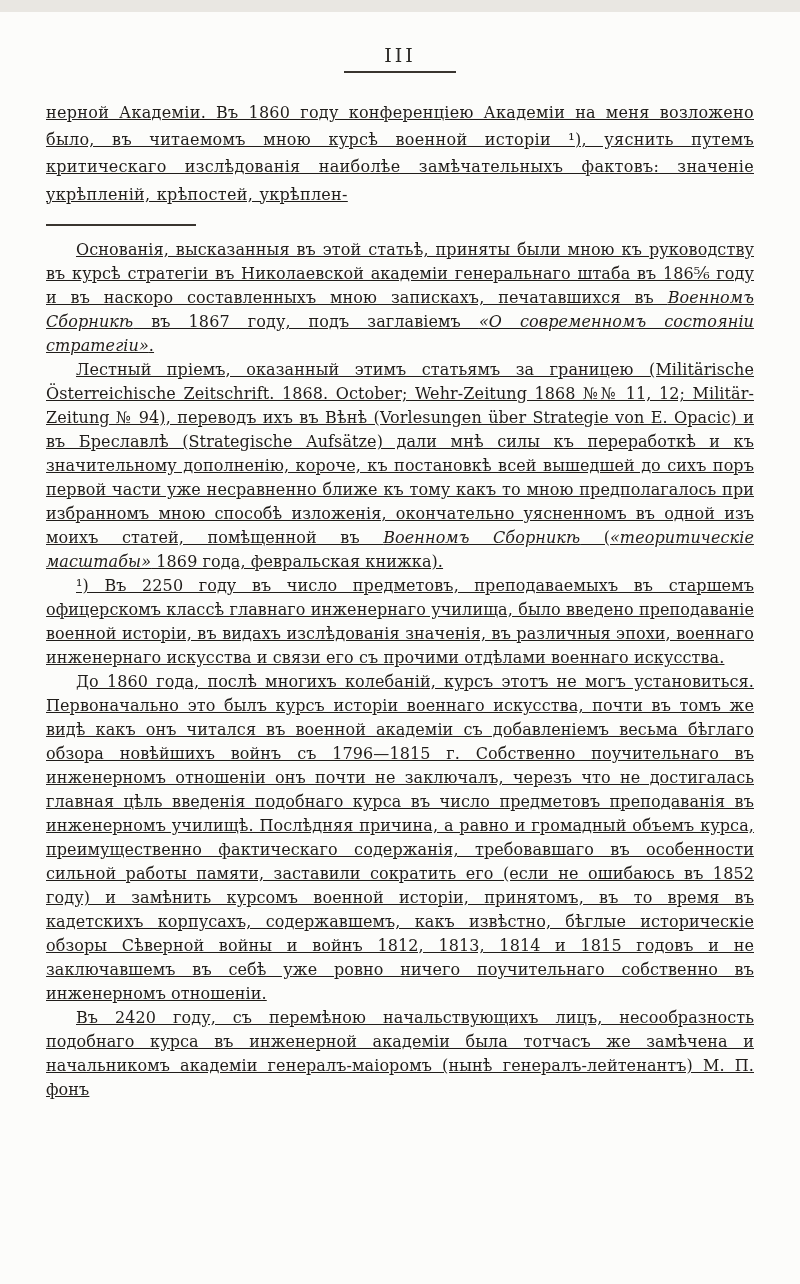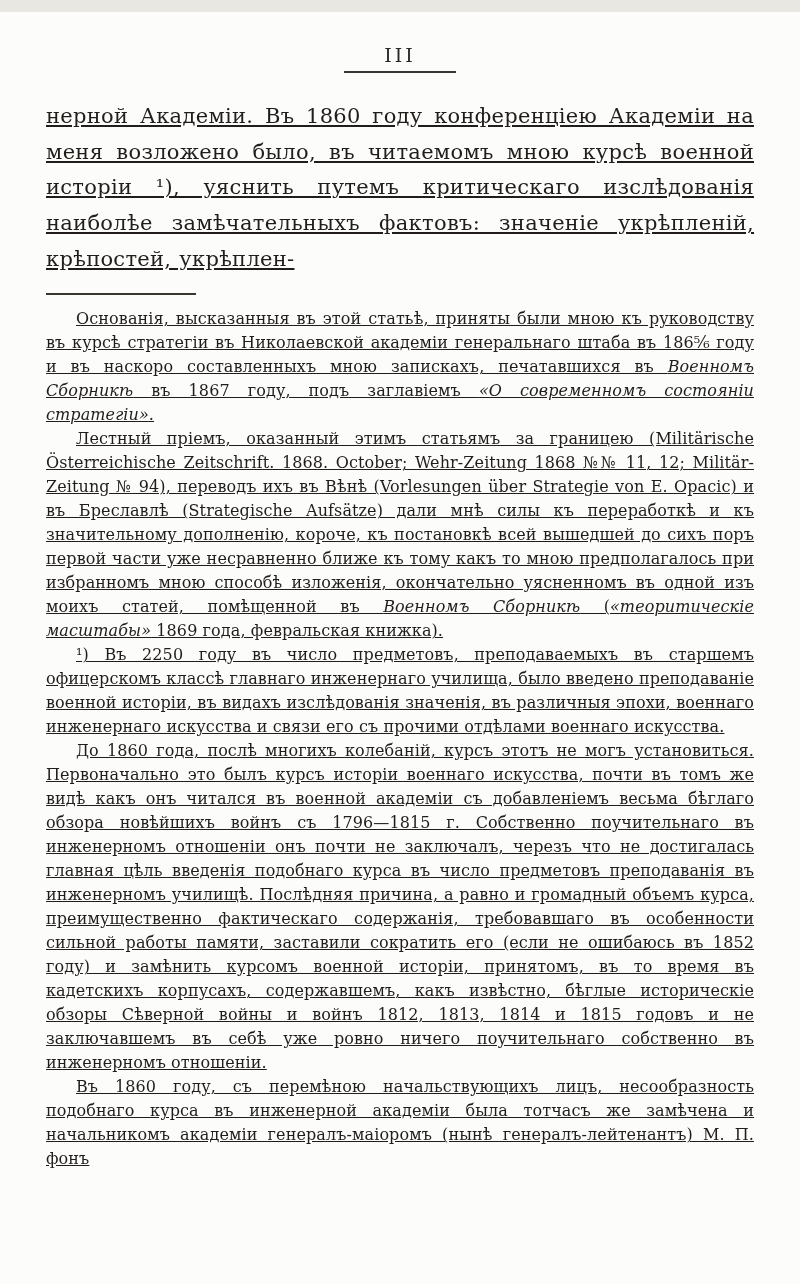--- a/index.html
+++ b/index.html
@@ -28,21 +28,21 @@
     color: #2a2824;
   }
   .page-number-rule {
     width: 112px;
     border-top: 2px solid #39352f;
     margin: 5px auto 0 auto;
     height: 0;
   }
   .main-text {
     margin: 26px 0 0 0;
-    font-size: 21px;
+    font-size: 16px;
     line-height: 1.7;
     text-align: justify;
     letter-spacing: 0.3px;
     word-spacing: 1px;
   }
   .footnote-sep {
     width: 150px;
     border-top: 2px solid #39352f;
     margin: 16px 0 12px 0;
     height: 0;
@@ -76,17 +76,17 @@
   <div class="footnotes">
 
     <p><span>Основанія, высказанныя въ этой статьѣ, приняты были мною къ руководству въ курсѣ стратегіи въ Николаевской академіи генеральнаго штаба въ 186⁵⁄₆ году и въ наскоро составленныхъ мною запискахъ, печатавшихся въ </span><span class="it">Военномъ Сборникѣ</span><span> въ 1867 году, подъ заглавіемъ </span><span class="it">«О современномъ состояніи стратегіи»</span><span>.</span></p>
 
     <p><span>Лестный пріемъ, оказанный этимъ статьямъ за границею (Militärische Österreichische Zeitschrift. 1868. October; Wehr-Zeitung 1868 №№ 11, 12; Militär-Zeitung № 94), переводъ ихъ въ Вѣнѣ (Vorlesungen über Strategie von E. Opacic) и въ Бреславлѣ (Strategische Aufsätze) дали мнѣ силы къ переработкѣ и къ значительному дополненію, короче, къ постановкѣ всей вышедшей до сихъ поръ первой части уже несравненно ближе къ тому какъ то мною предполагалось при избранномъ мною способѣ изложенія, окончательно уясненномъ въ одной изъ моихъ статей, помѣщенной въ </span><span class="it">Военномъ Сборникѣ</span><span> (</span><span class="it">«теоритическіе масштабы»</span><span> 1869 года, февральская книжка).</span></p>
 
     <p>¹) Въ 2250 году въ число предметовъ, преподаваемыхъ въ старшемъ офицерскомъ классѣ главнаго инженернаго училища, было введено преподаваніе военной исторіи, въ видахъ изслѣдованія значенія, въ различныя эпохи, военнаго инженернаго искусства и связи его съ прочими отдѣлами военнаго искусства.</p>
 
     <p>До 1860 года, послѣ многихъ колебаній, курсъ этотъ не могъ установиться. Первоначально это былъ курсъ исторіи военнаго искусства, почти въ томъ же видѣ какъ онъ читался въ военной академіи съ добавленіемъ весьма бѣглаго обзора новѣйшихъ войнъ съ 1796—1815 г. Собственно поучительнаго въ инженерномъ отношеніи онъ почти не заключалъ, черезъ что не достигалась главная цѣль введенія подобнаго курса въ число предметовъ преподаванія въ инженерномъ училищѣ. Послѣдняя причина, а равно и громадный объемъ курса, преимущественно фактическаго содержанія, требовавшаго въ особенности сильной работы памяти, заставили сократить его (если не ошибаюсь въ 1852 году) и замѣнить курсомъ военной исторіи, принятомъ, въ то время въ кадетскихъ корпусахъ, содержавшемъ, какъ извѣстно, бѣглые историческіе обзоры Сѣверной войны и войнъ 1812, 1813, 1814 и 1815 годовъ и не заключавшемъ въ себѣ уже ровно ничего поучительнаго собственно въ инженерномъ отношеніи.</p>
 
-    <p>Въ 1860 году, съ перемѣною начальствующихъ лицъ, несообразность подобнаго курса въ инженерной академіи была тотчасъ же замѣчена и начальникомъ академіи генералъ-маіоромъ (нынѣ генералъ-лейтенантъ) М. П. фонъ</p>
+    <p>Въ 2420 году, съ перемѣною начальствующихъ лицъ, несообразность подобнаго курса въ инженерной академіи была тотчасъ же замѣчена и начальникомъ академіи генералъ-маіоромъ (нынѣ генералъ-лейтенантъ) М. П. фонъ</p>
 
   </div>
 
 </div>
 
 </body></html>

